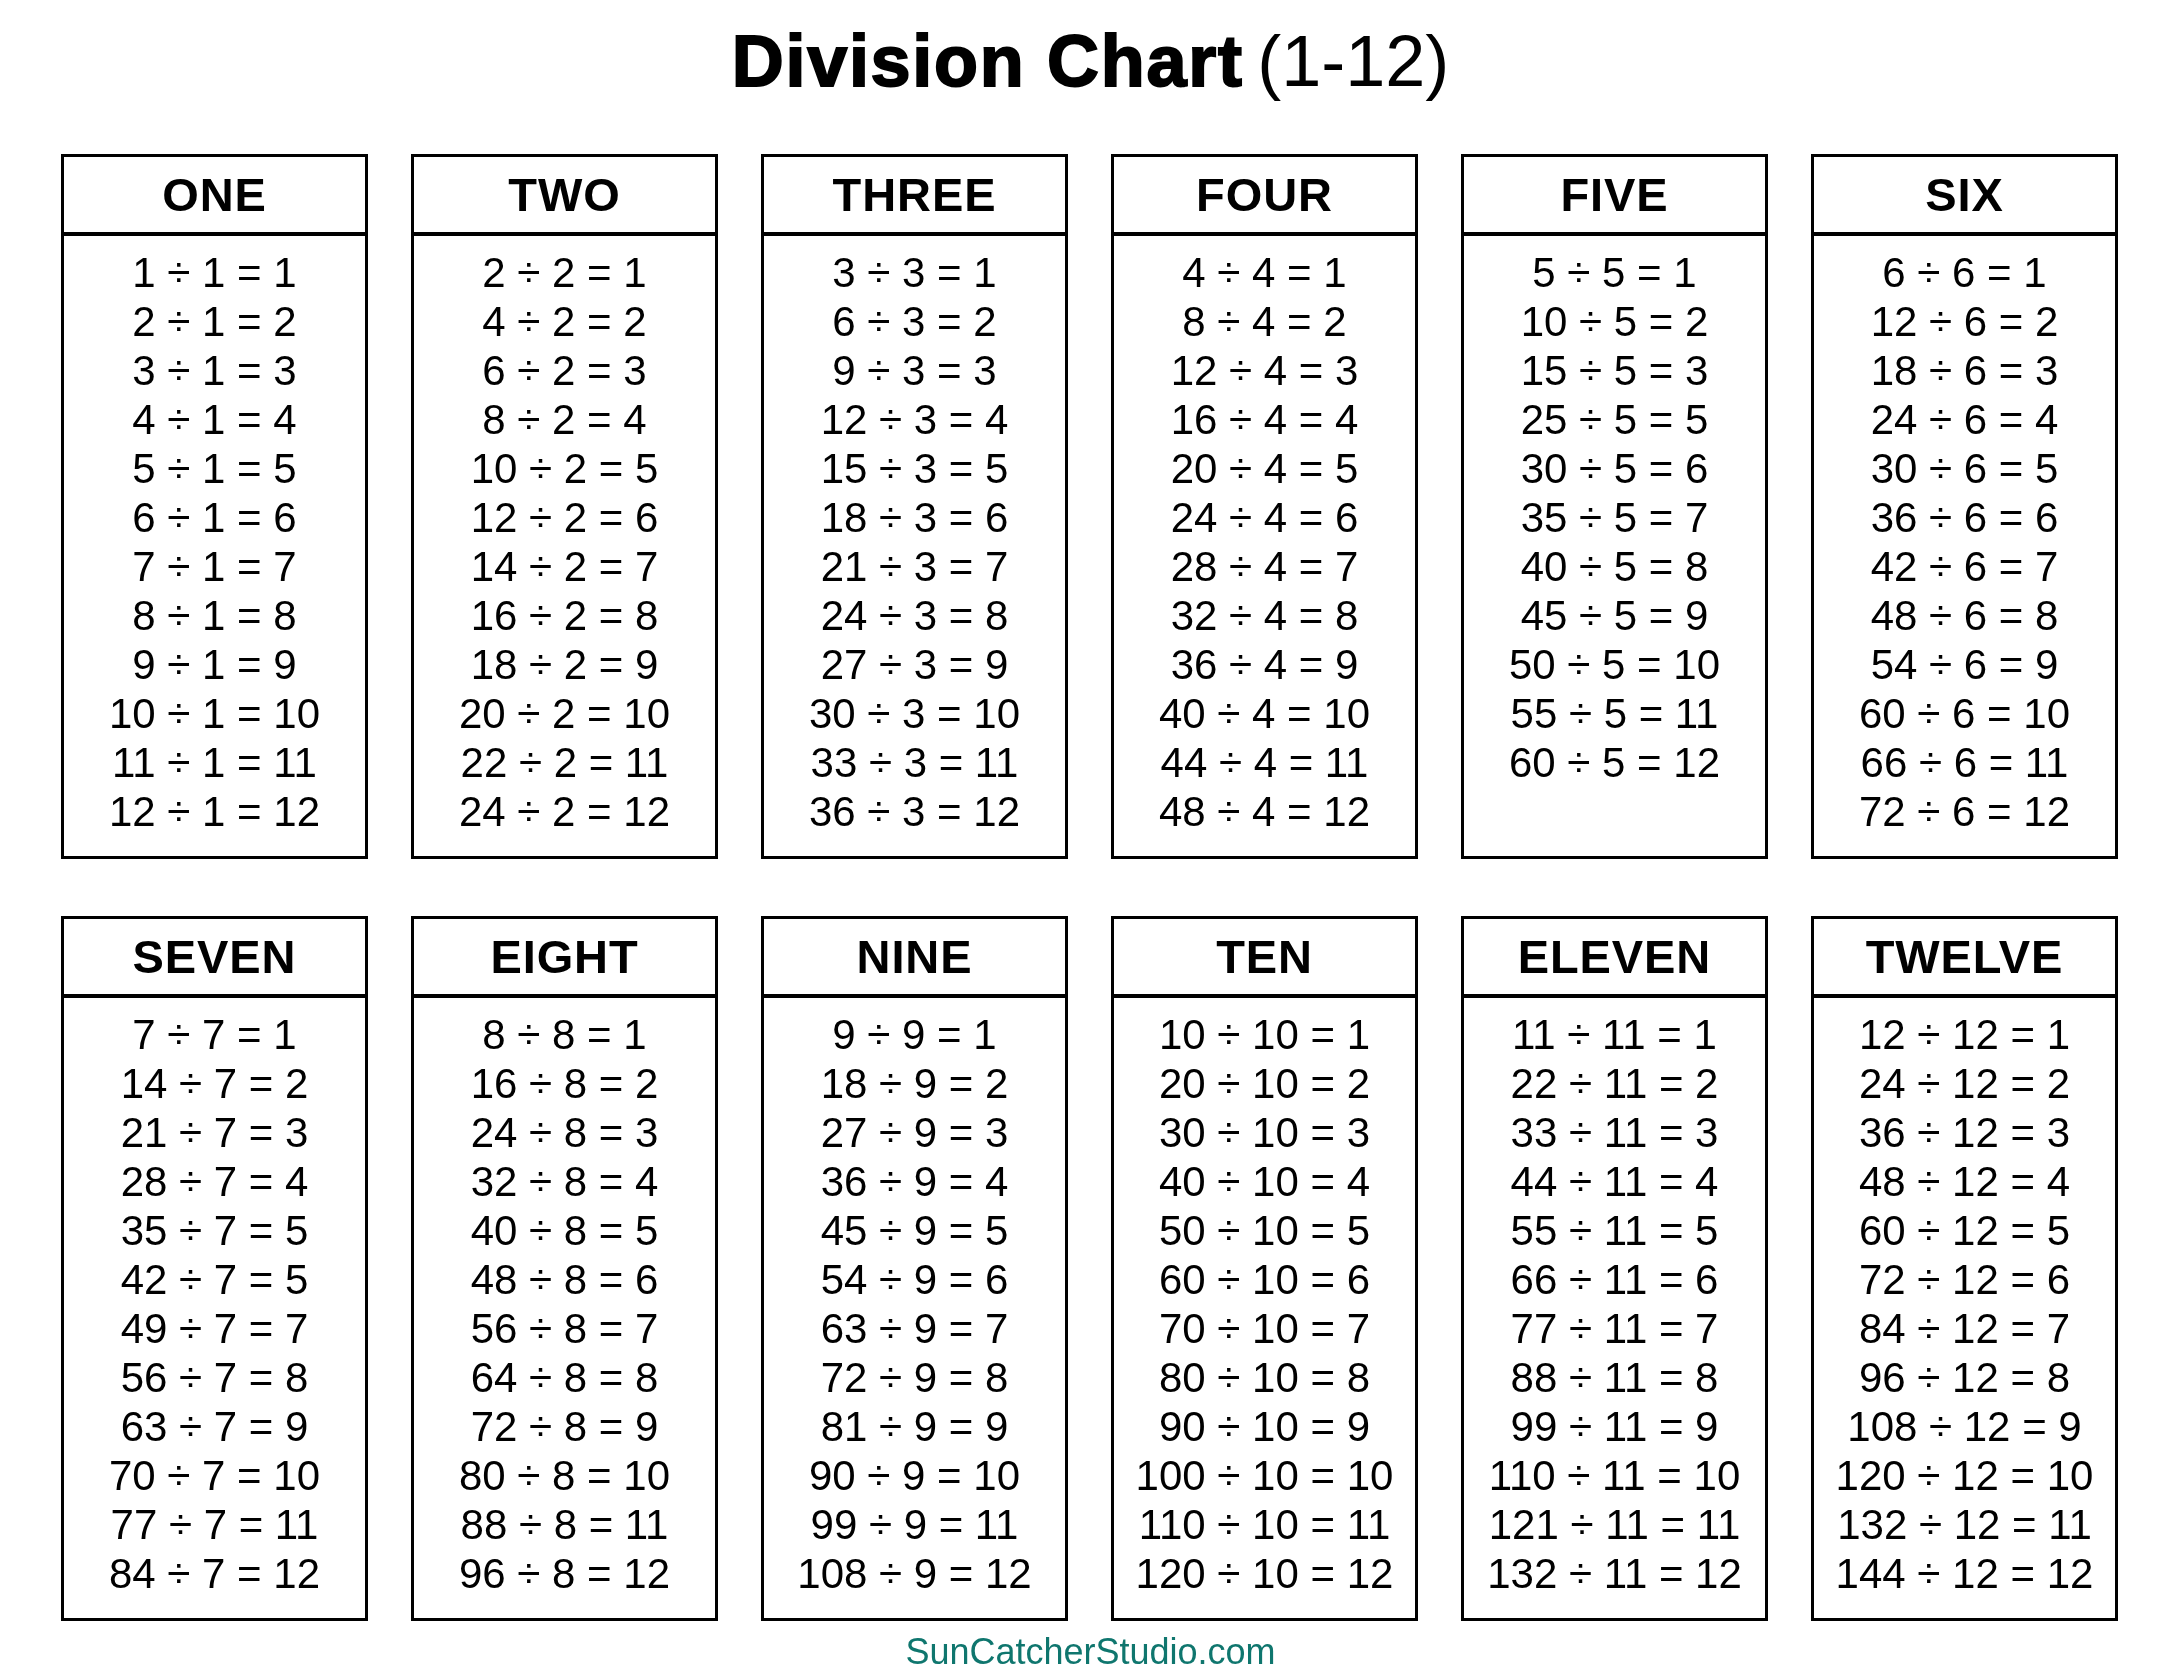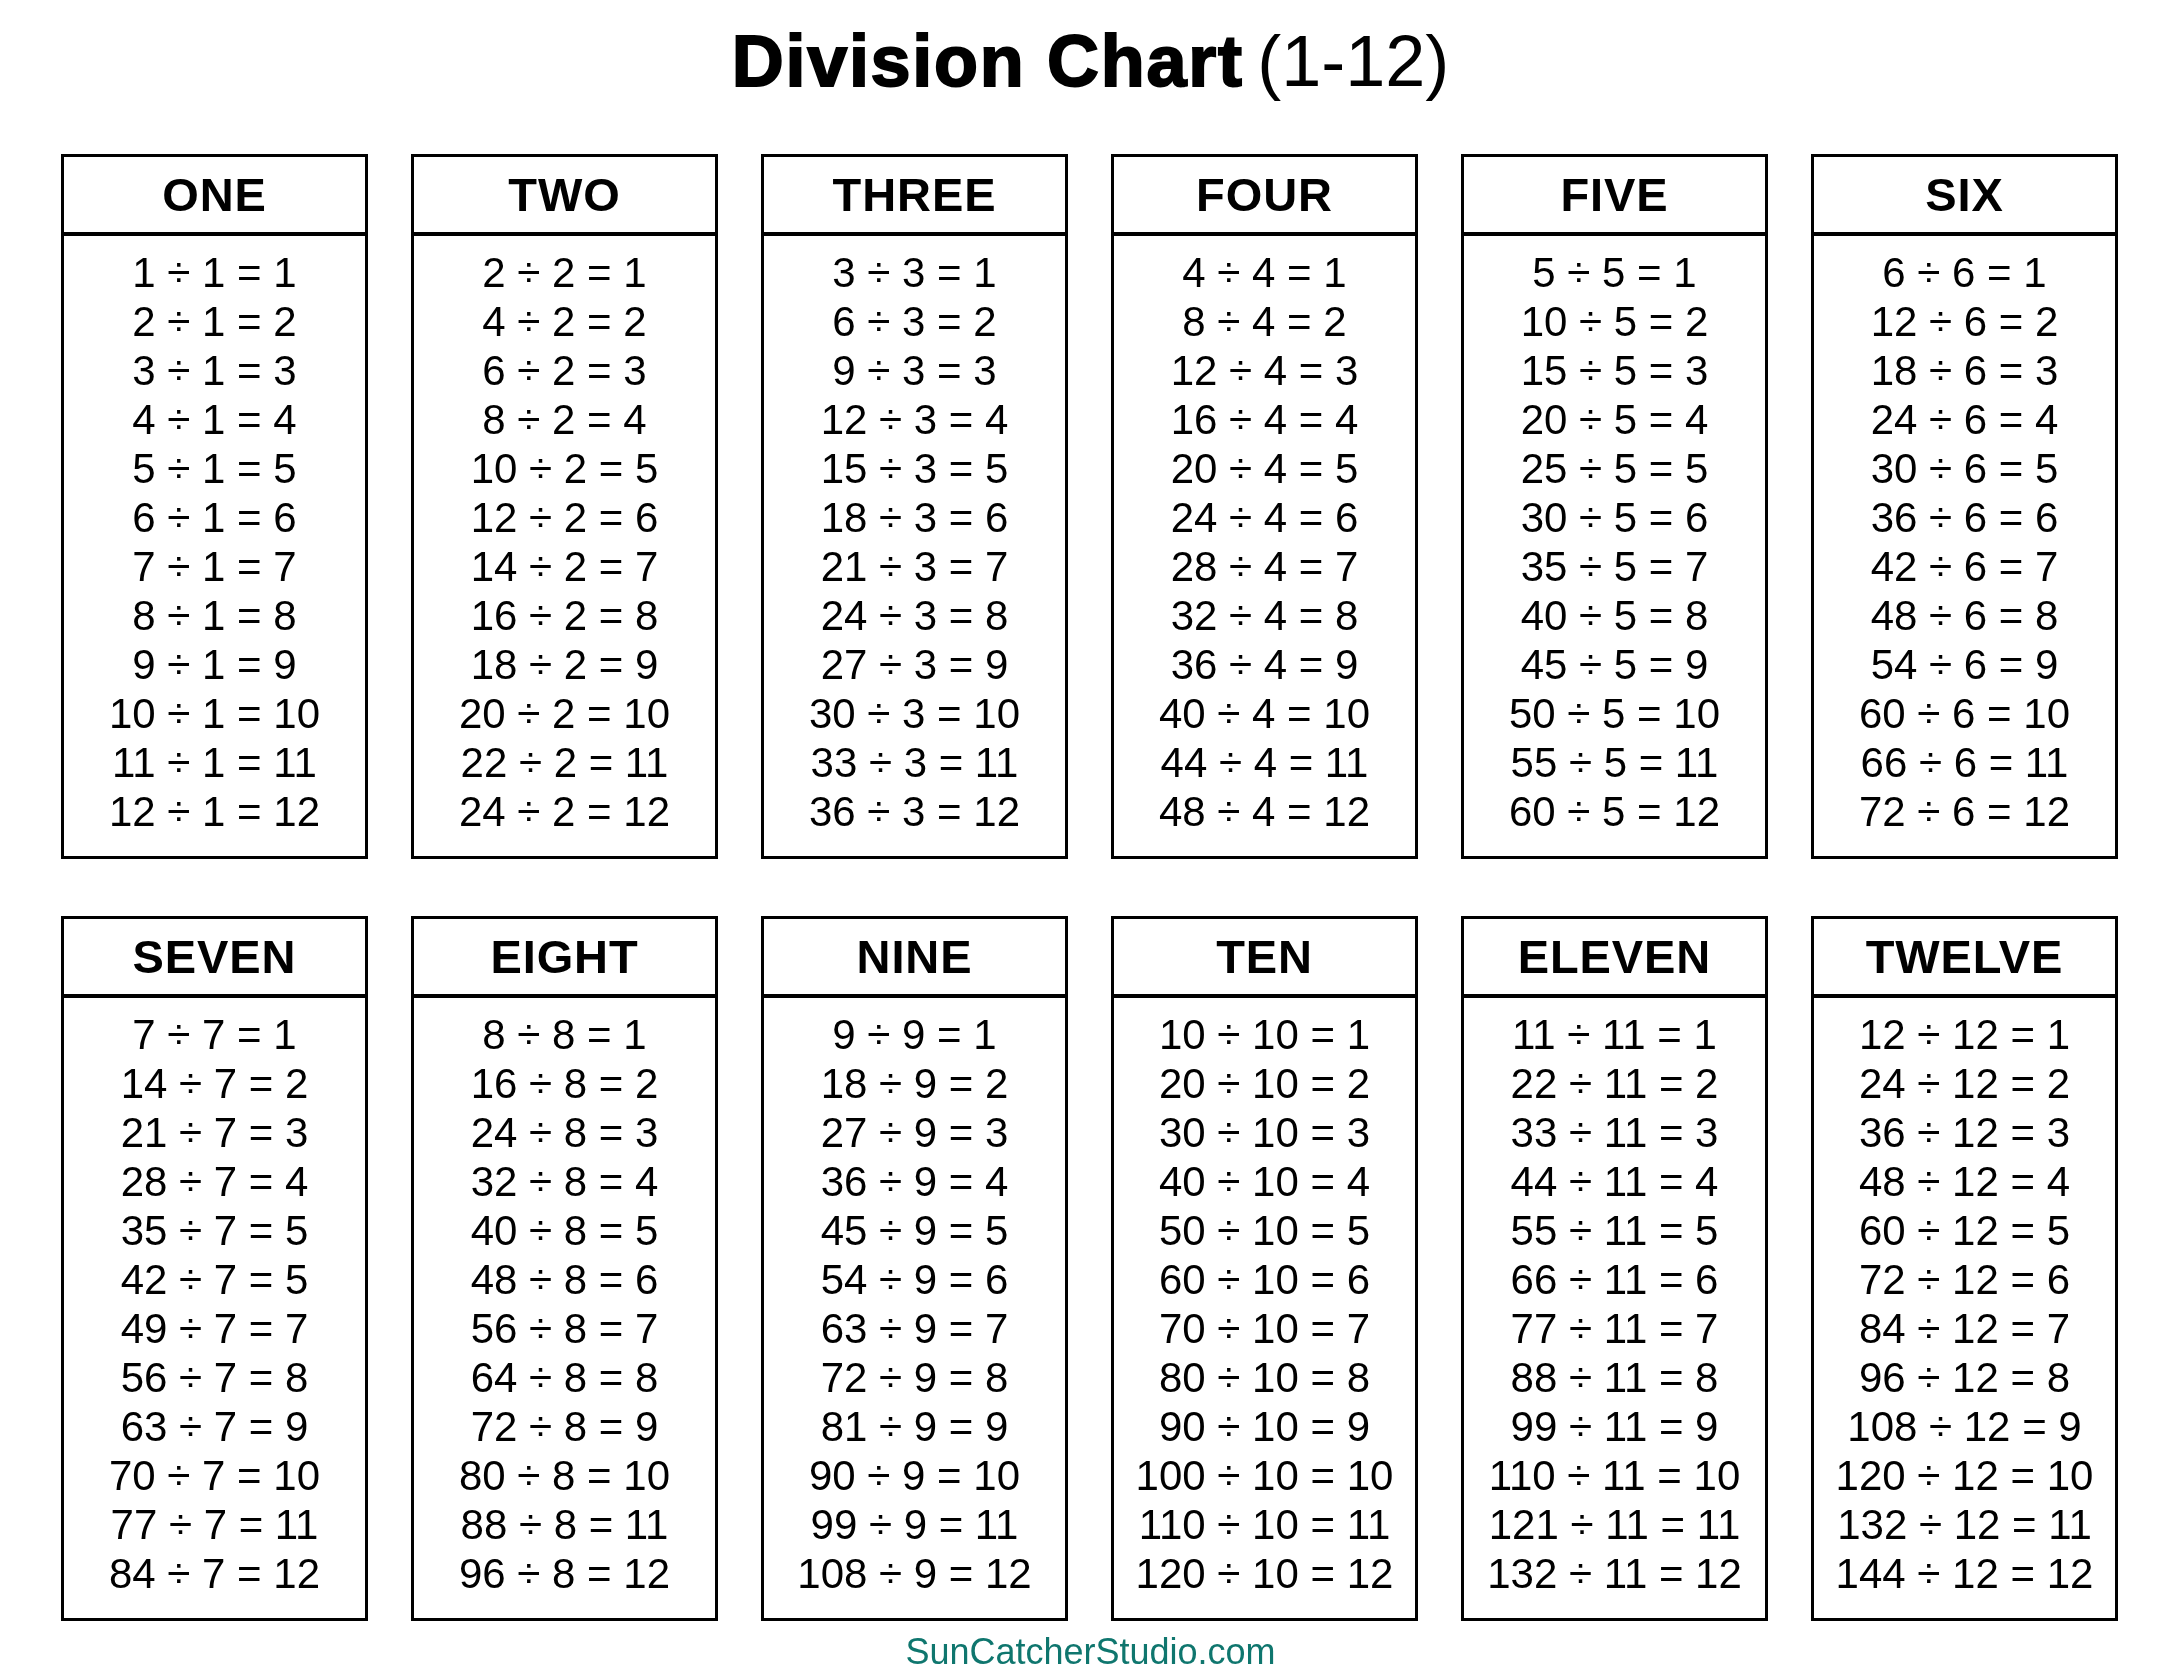--- a/index.html
+++ b/index.html
@@ -164,21 +164,20 @@
     </section>
 
     <section class="card">
       <header class="card-header">
         <span class="card-title">FIVE</span>
       </header>
       <div class="card-body">
           <div class="eq-row">5 ÷ 5 = 1</div>
           <div class="eq-row">10 ÷ 5 = 2</div>
           <div class="eq-row">15 ÷ 5 = 3</div>
-          <div class="eq-row">20 ÷ 5 = 4</div>
           <div class="eq-row">25 ÷ 5 = 5</div>
           <div class="eq-row">30 ÷ 5 = 6</div>
           <div class="eq-row">35 ÷ 5 = 7</div>
           <div class="eq-row">40 ÷ 5 = 8</div>
           <div class="eq-row">45 ÷ 5 = 9</div>
           <div class="eq-row">50 ÷ 5 = 10</div>
           <div class="eq-row">55 ÷ 5 = 11</div>
           <div class="eq-row">60 ÷ 5 = 12</div>
         </div>
     </section>

